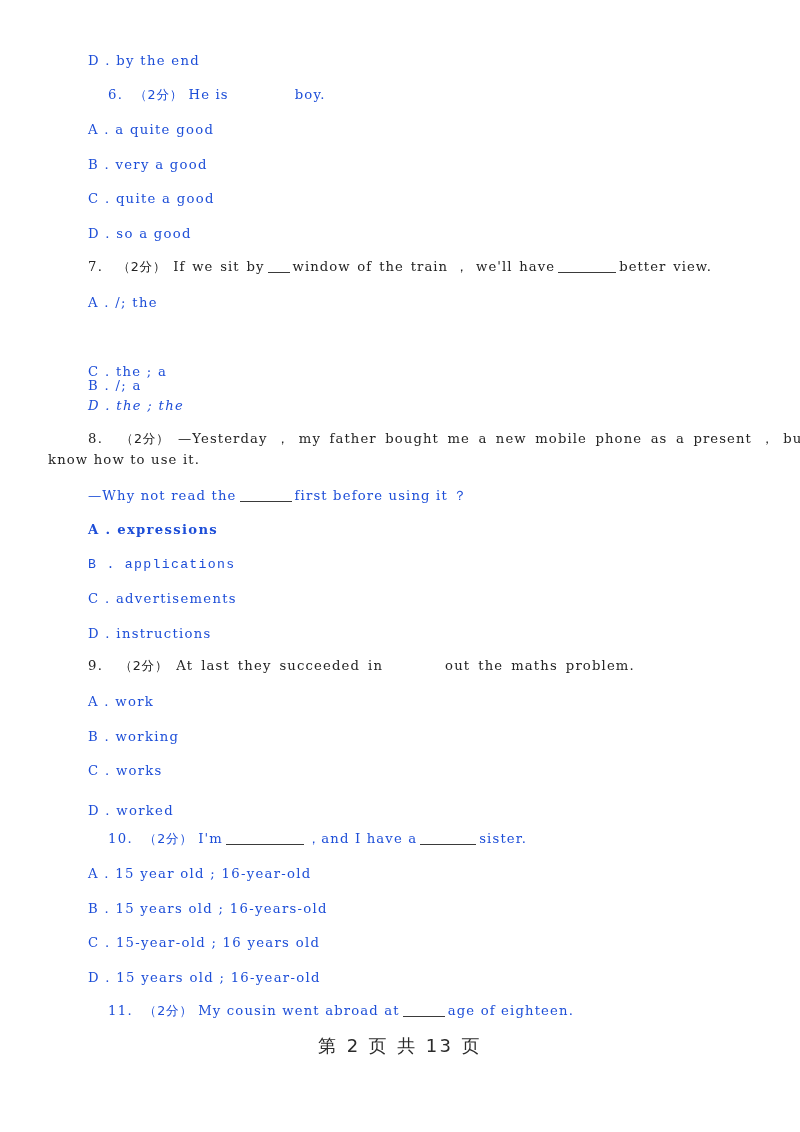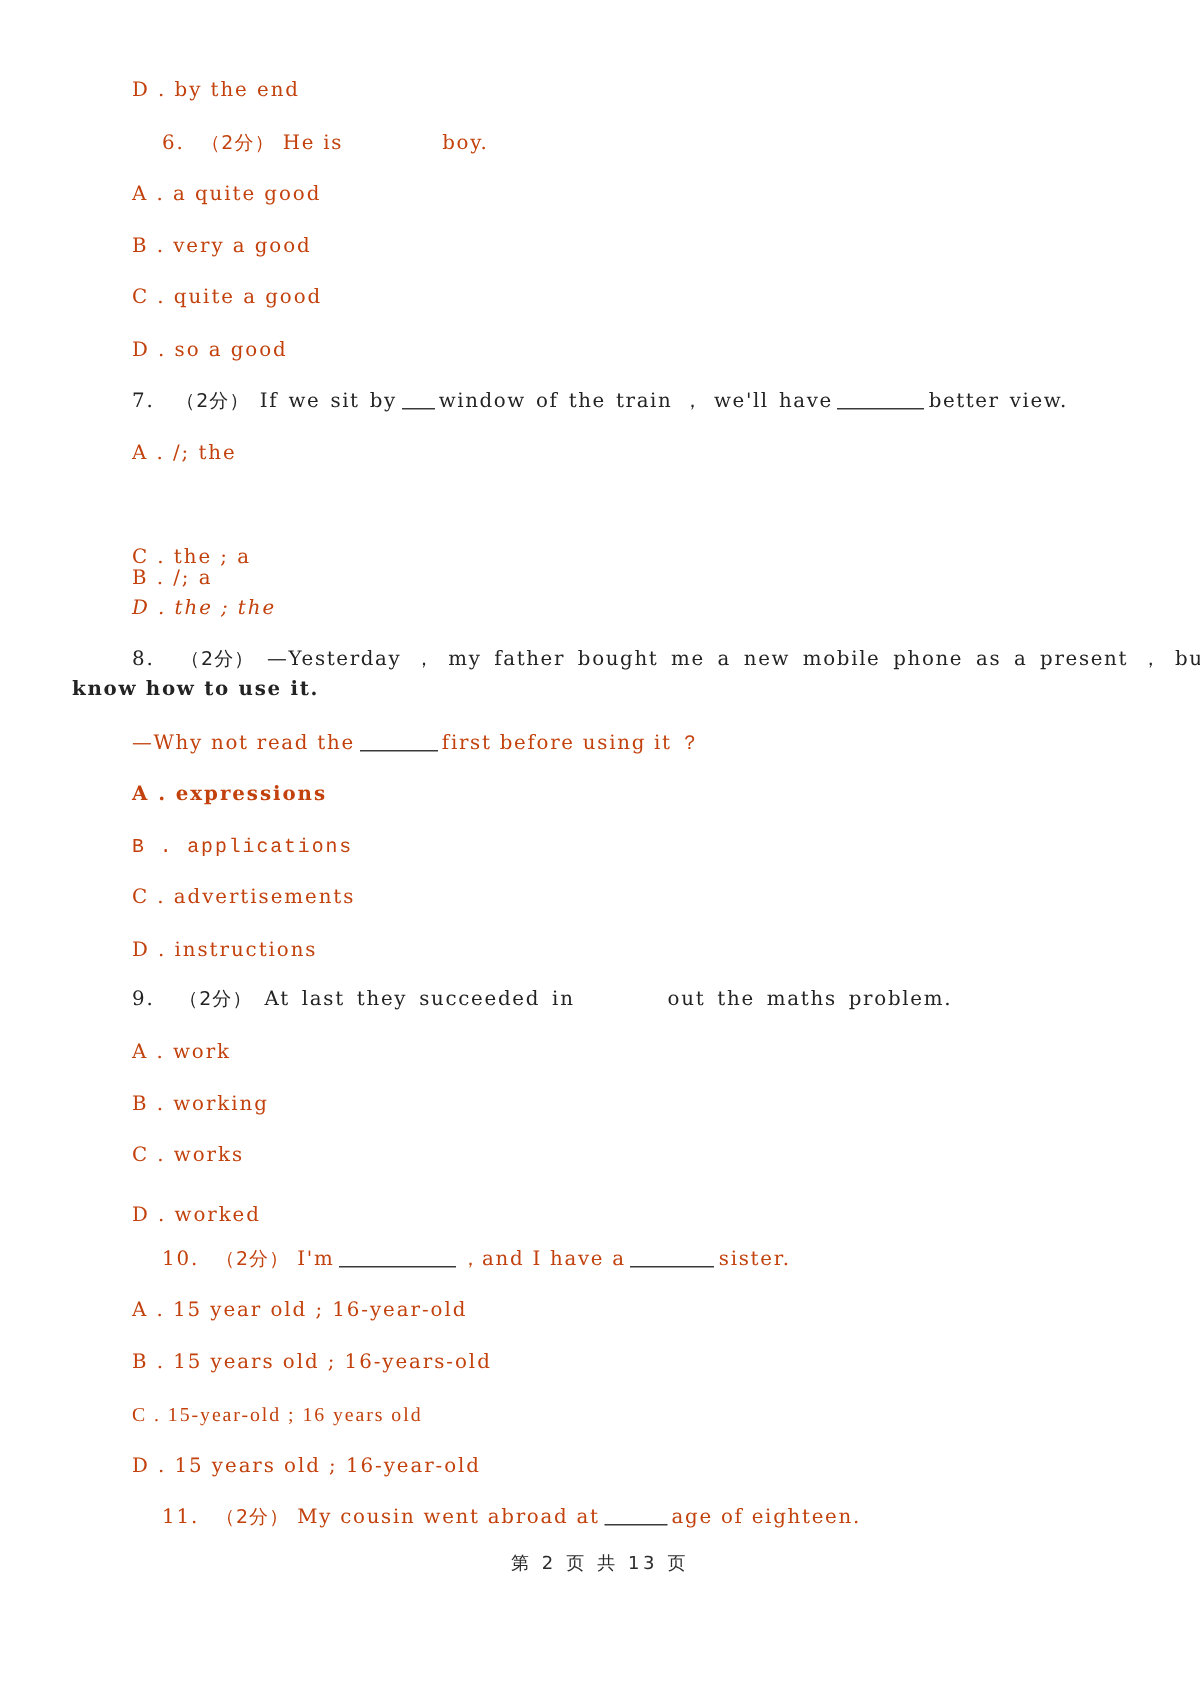--- a/index.html
+++ b/index.html
@@ -23,21 +23,21 @@
     height: 1132px;
   }
 
   
   .line {
     position: absolute;
     font-size: 13.2px;
     line-height: 17px;
     letter-spacing: 1.15px;
     white-space: nowrap;
-    color: #c2410c;
+    color: #1d4ed8;
     font-family: "DejaVu Serif", "Liberation Serif", serif;
   }
 
   
   .opt {
     left: 88px;
     letter-spacing: 1.3px;
   }
   .opt .mark {
     letter-spacing: 1.3px;
@@ -87,21 +87,21 @@
   .gap.g1 { width: 66px; }
   .gap.g2 { width: 62px; }
 
   
   .footer {
     position: absolute;
     left: 0;
     top: 1034px;
     width: 800px;
     text-align: center;
-    font-size: 12px;
+    font-size: 18px;
     letter-spacing: 2.4px;
     color: #2b2b2b;
     font-family: "DejaVu Sans", "Liberation Sans", sans-serif;
     white-space: nowrap;
   }
 </style>
 </head>
 <body>
 
 <div class="page">
@@ -111,32 +111,32 @@
       <div class="line opt" style="top: 121px;"><span class="mark">A .&nbsp;</span><span>a quite good</span></div>
       <div class="line opt" style="top: 156px;"><span class="mark">B .&nbsp;</span><span>very a good</span></div>
       <div class="line opt" style="top: 190px;"><span class="mark">C .&nbsp;</span><span>quite a good</span></div>
       <div class="line opt" style="top: 225px;"><span class="mark">D .&nbsp;</span><span>so a good</span></div>
       <div class="jline" style="top: 258px; left: 88px; letter-spacing: 1.05px; word-spacing: 1.6px;"><span class="qnum">7.&nbsp;&nbsp;</span><span class="score">（2分）</span>&nbsp;<span>If we sit by</span><span class="blank w1"></span><span>window of the train ， we'll have</span><span class="blank w2"></span><span>better view.</span></div>
       <div class="line opt" style="top: 294px;"><span class="mark">A .&nbsp;</span><span>/; the</span></div>
       <div class="line opt" style="top: 348px; margin-top: 29px;"><span class="mark">B .&nbsp;</span><span>/; a</span></div>
       <div class="line opt" style="top: 363px;"><span class="mark">C .&nbsp;</span><span>the ; a</span></div>
       <div class="line opt" style="top: 397px; font-style: italic;"><span class="mark">D .&nbsp;</span><span>the ; the</span></div>
       <div class="jline" style="top: 430px; left: 88px; letter-spacing: 1.1px; word-spacing: 3.2px;"><span class="qnum">8.&nbsp;&nbsp;</span><span class="score">（2分）</span>&nbsp;<span>—Yesterday ， my father bought me a new mobile phone as a present ， but I don't</span></div>
-      <div class="jline" style="top: 451px; left: 48px; letter-spacing: 1.15px; font-weight: bold;"><span>know how to use it.</span></div>
+      <div class="jline" style="top: 451px; left: 48px; letter-spacing: 1.15px;"><span>know how to use it.</span></div>
       <div class="line" style="top: 487px; left: 88px;"><span>—Why not read the</span><span class="blank w3"></span><span>first before using it ？</span></div>
       <div class="line opt" style="top: 521px; font-weight: bold;"><span class="mark">A .&nbsp;</span><span>expressions</span></div>
       <div class="line opt" style="top: 556px; font-family: Liberation Mono, monospace;"><span class="mark">B .&nbsp;</span><span>applications</span></div>
       <div class="line opt" style="top: 590px;"><span class="mark">C .&nbsp;</span><span>advertisements</span></div>
       <div class="line opt" style="top: 625px;"><span class="mark">D .&nbsp;</span><span>instructions</span></div>
       <div class="jline" style="top: 657px; left: 88px; letter-spacing: 1.15px; word-spacing: 2.6px;"><span class="qnum">9.&nbsp;&nbsp;</span><span class="score">（2分）</span>&nbsp;<span>At last they succeeded in</span><span class="gap g2"></span><span>out the maths problem.</span></div>
       <div class="line opt" style="top: 693px;"><span class="mark">A .&nbsp;</span><span>work</span></div>
       <div class="line opt" style="top: 728px;"><span class="mark">B .&nbsp;</span><span>working</span></div>
       <div class="line opt" style="top: 762px;"><span class="mark">C .&nbsp;</span><span>works</span></div>
       <div class="line opt" style="top: 773px; margin-top: 29px;"><span class="mark">D .&nbsp;</span><span>worked</span></div>
       <div class="line q" style="top: 830px;"><span class="qnum">10.&nbsp;&nbsp;</span><span class="score">（2分）</span>&nbsp;<span>I'm</span><span class="blank w4"></span><span>，and I have a</span><span class="blank w5"></span><span>sister.</span></div>
       <div class="line opt" style="top: 865px;"><span class="mark">A .&nbsp;</span><span>15 year old ; 16-year-old</span></div>
       <div class="line opt" style="top: 900px;"><span class="mark">B .&nbsp;</span><span>15 years old ; 16-years-old</span></div>
-      <div class="line opt" style="top: 934px; font-family: Liberation Serif, serif;"><span class="mark">C .&nbsp;</span><span>15-year-old ; 16 years old</span></div>
+      <div class="line opt" style="top: 934px;"><span class="mark">C .&nbsp;</span><span>15-year-old ; 16 years old</span></div>
       <div class="line opt" style="top: 969px;"><span class="mark">D .&nbsp;</span><span>15 years old ; 16-year-old</span></div>
       <div class="line q" style="top: 1002px;"><span class="qnum">11.&nbsp;&nbsp;</span><span class="score">（2分）</span>&nbsp;<span>My cousin went abroad at</span><span class="blank w6"></span><span>age of eighteen.</span></div>
     </div>
   <div class="footer">第 2 页 共 13 页</div>
 </div>
 
 </body></html>

